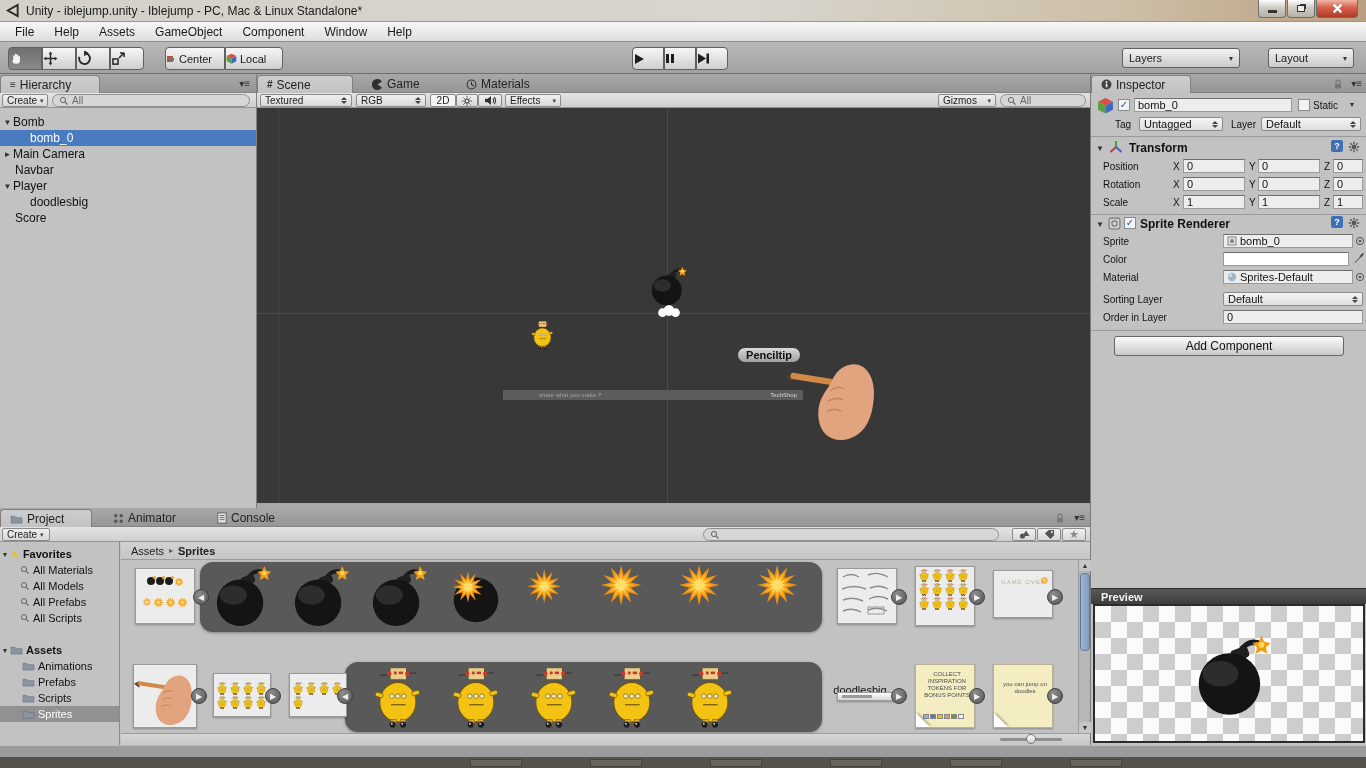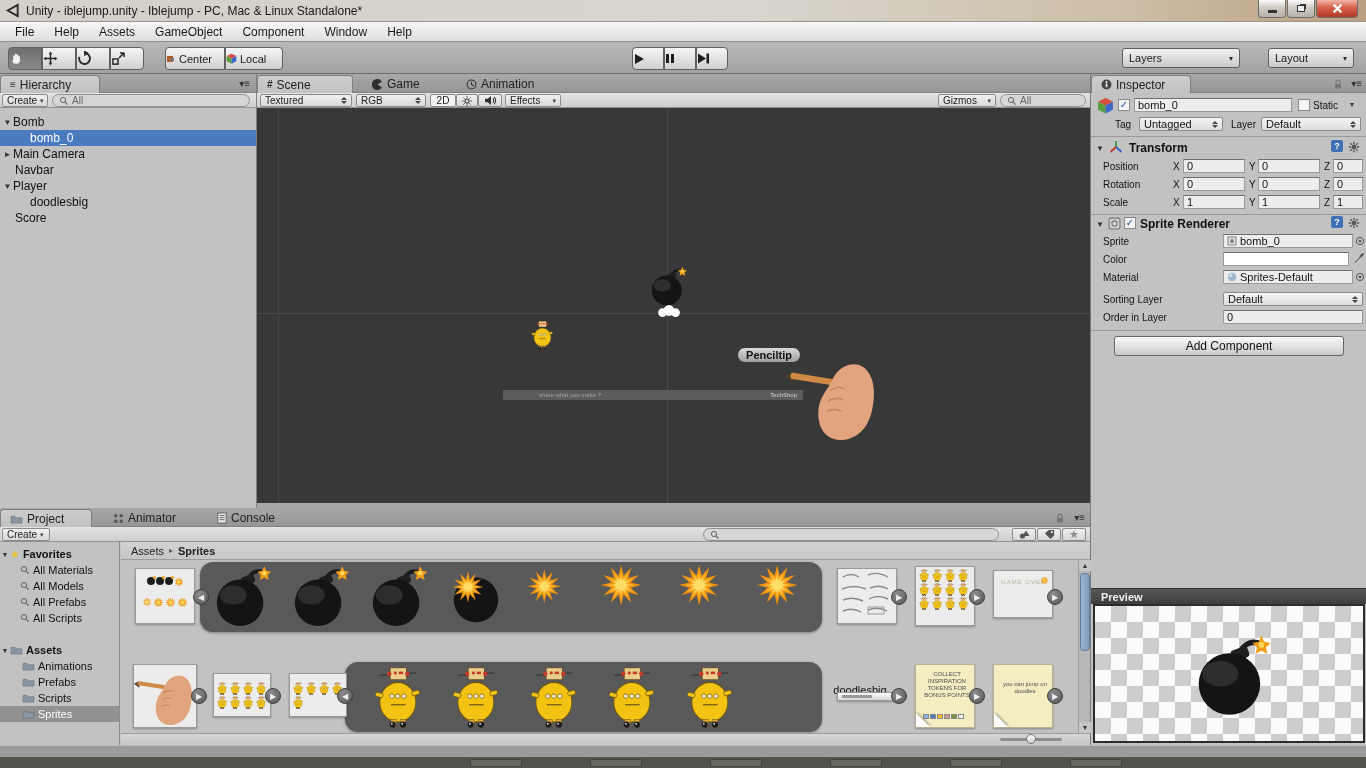--- a/index.html
+++ b/index.html
@@ -442,21 +442,21 @@
       <div class="tab" style="left:106px;width:80px">
         <svg width="11" height="11">
             <use href="#sym-pacman"></use>
           </svg>
         <span>Game</span>
       </div>
       <div class="tab" style="left:200px;width:104px">
         <svg width="11" height="11">
             <use href="#sym-clock"></use>
           </svg>
-        <span>Animation</span>
+        <span>Materials</span>
       </div>
     </div>
     <div class="panelbar sc-toolbar">
       <div class="mini-dd" style="left:3px;width:92px">
         <span>Textured</span>
         <span class="updown">
             <span class="tri u"></span>
             <span class="tri d"></span>
           </span>
       </div>

